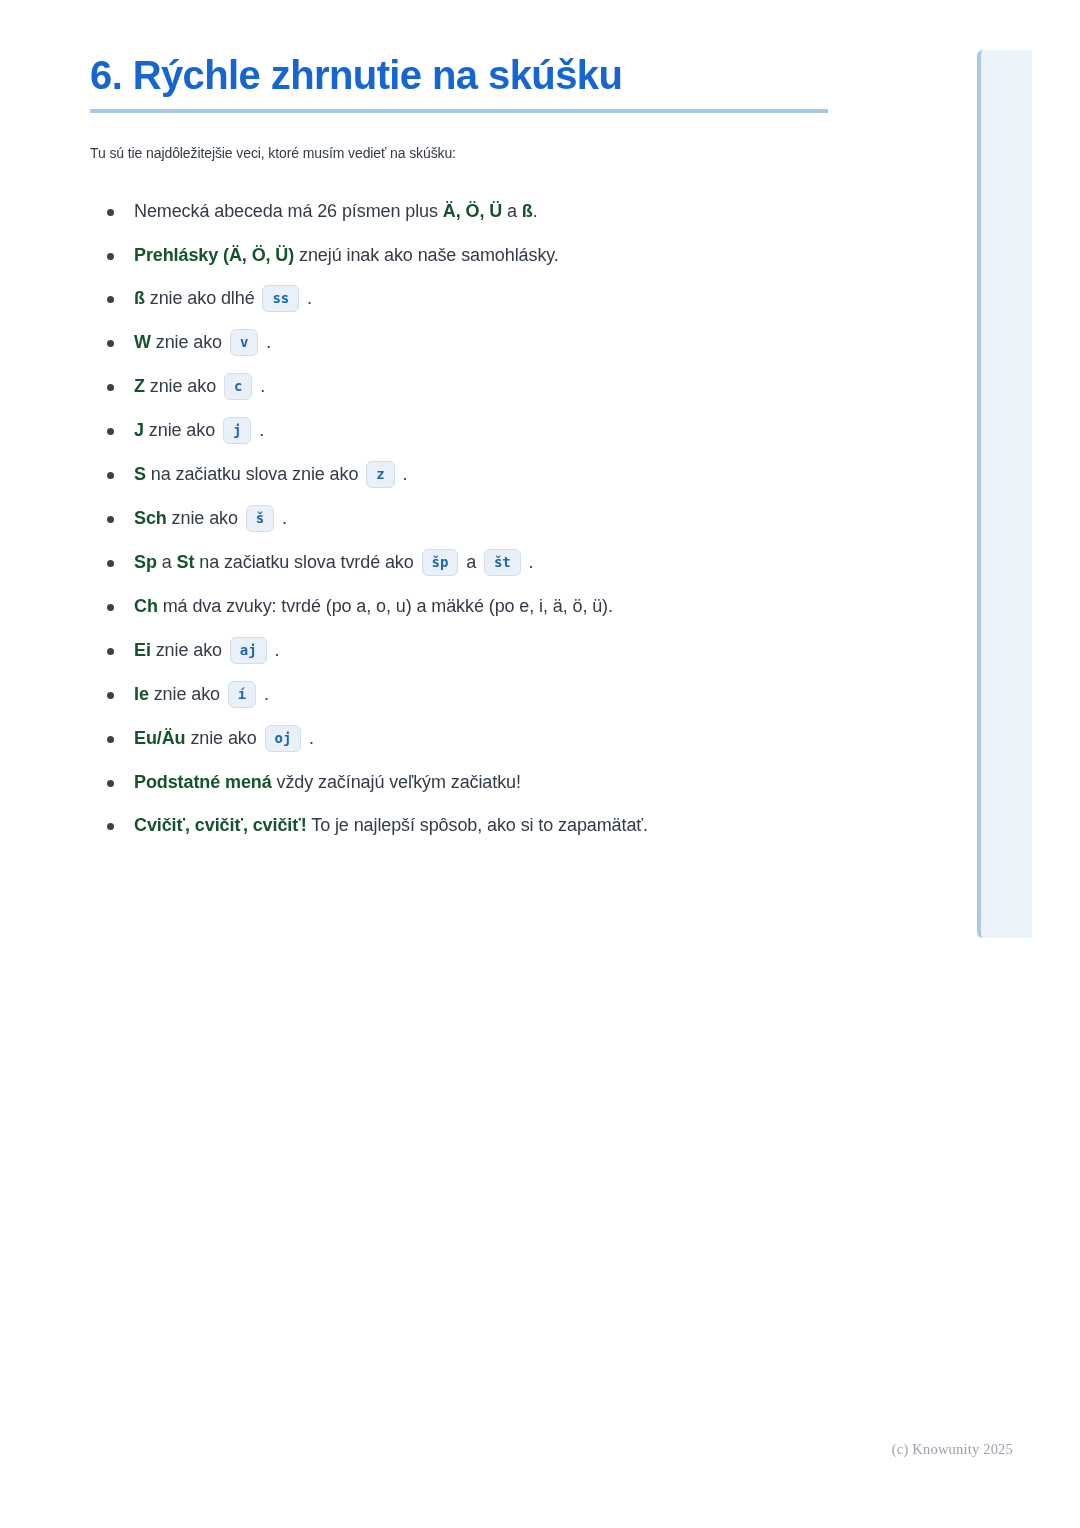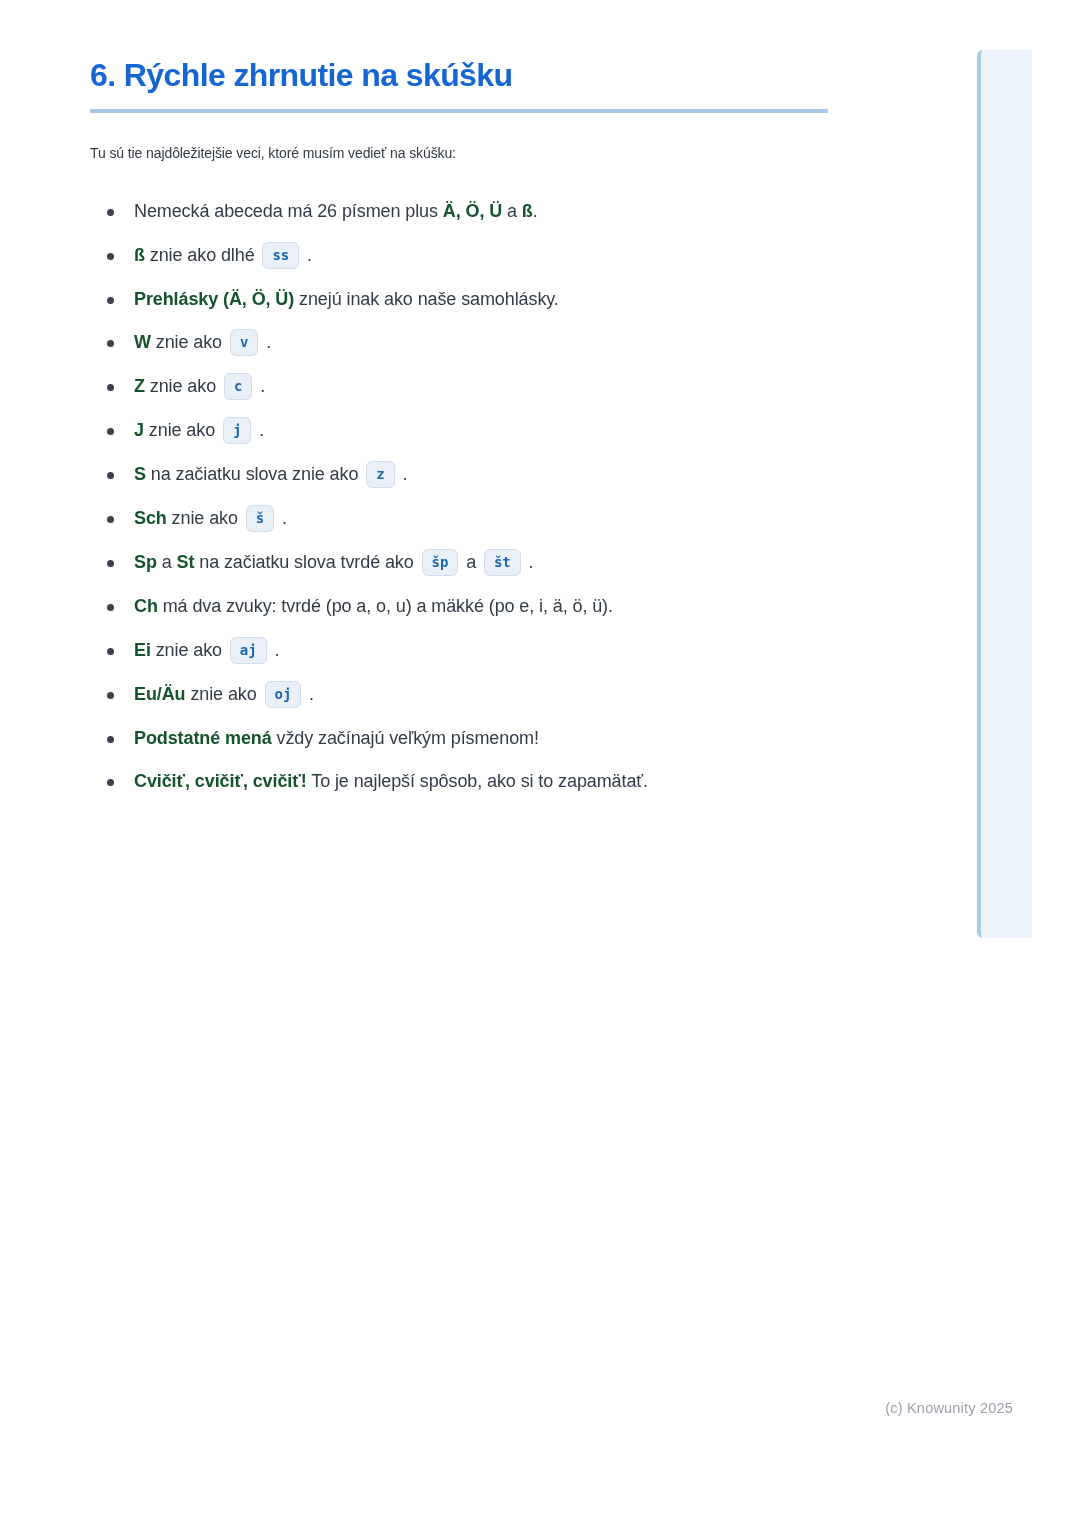--- a/index.html
+++ b/index.html
@@ -25,21 +25,21 @@
   .page{
     position:relative;
     width:1080px;height:1528px;
     box-sizing:border-box;
     padding:56px 0 0 90px;
   }
   .doc-title{
     margin:0;
     width:738px;
     box-sizing:border-box;
-    font-size:32px;
+    font-size:40px;
     font-weight:800;
     letter-spacing:-0.6px;
     line-height:38px;
     color:var(--heading);
     padding-bottom:15px;
     border-bottom:4px solid var(--rule);
   }
   .intro{
     margin:27px 0 0 0;
     font-size:14px;
@@ -94,50 +94,52 @@
     left:977px;
     top:50px;
     width:51px;
     height:888px;
     background:var(--strip-fill);
     border-left:4px solid var(--strip-border);
     border-radius:6px 0 0 6px;
   }
   .footer{
     position:absolute;
-    top:1400px;
+    top:1441px;
     right:67px;
     font-size:14.5px;
     color:var(--footer-text);
     letter-spacing:0.2px;
+    font-family:Liberation Serif, serif;
   }
 </style>
 </head>
 <body>
 
 <div class="page">
 
   <h1 class="doc-title">6. Rýchle zhrnutie na skúšku</h1>
 
   <p class="intro">Tu sú tie najdôležitejšie veci, ktoré musím vedieť na skúšku:</p>
 
   <ul class="summary">
       <li><span>Nemecká abeceda má 26 písmen plus </span><strong>Ä, Ö, Ü</strong><span> a </span><strong>ß</strong><span>.</span></li>
+      <li><strong>Prehlásky (Ä, Ö, Ü)</strong><span> znejú inak ako naše samohlásky.</span></li>
       <li><strong>ß</strong><span> znie ako dlhé </span><code class="chip">ss</code><span> .</span></li>
-      <li><strong>Prehlásky (Ä, Ö, Ü)</strong><span> znejú inak ako naše samohlásky.</span></li>
       <li><strong>W</strong><span> znie ako </span><code class="chip">v</code><span> .</span></li>
       <li><strong>Z</strong><span> znie ako </span><code class="chip">c</code><span> .</span></li>
       <li><strong>J</strong><span> znie ako </span><code class="chip">j</code><span> .</span></li>
       <li><strong>S</strong><span> na začiatku slova znie ako </span><code class="chip">z</code><span> .</span></li>
       <li><strong>Sch</strong><span> znie ako </span><code class="chip">š</code><span> .</span></li>
       <li><strong>Sp</strong><span> a </span><strong>St</strong><span> na začiatku slova tvrdé ako </span><code class="chip">šp</code><span> a </span><code class="chip">št</code><span> .</span></li>
       <li><strong>Ch</strong><span> má dva zvuky: tvrdé (po a, o, u) a mäkké (po e, i, ä, ö, ü).</span></li>
       <li><strong>Ei</strong><span> znie ako </span><code class="chip">aj</code><span> .</span></li>
+      <li><strong>Ie</strong><span> znie ako </span><code class="chip">í</code><span> .</span></li>
       <li><strong>Eu/Äu</strong><span> znie ako </span><code class="chip">oj</code><span> .</span></li>
-      <li><strong>Podstatné mená</strong><span> vždy začínajú veľkým písmenom!</span></li>
+      <li><strong>Podstatné mená</strong><span> vždy začínajú veľkým začiatku!</span></li>
       <li><strong>Cvičiť, cvičiť, cvičiť!</strong><span> To je najlepší spôsob, ako si to zapamätať.</span></li>
     </ul>
 
   <div class="next-page-strip"></div>
 
   <div class="footer">(c) Knowunity 2025</div>
 
 </div>
 
 </body></html>

